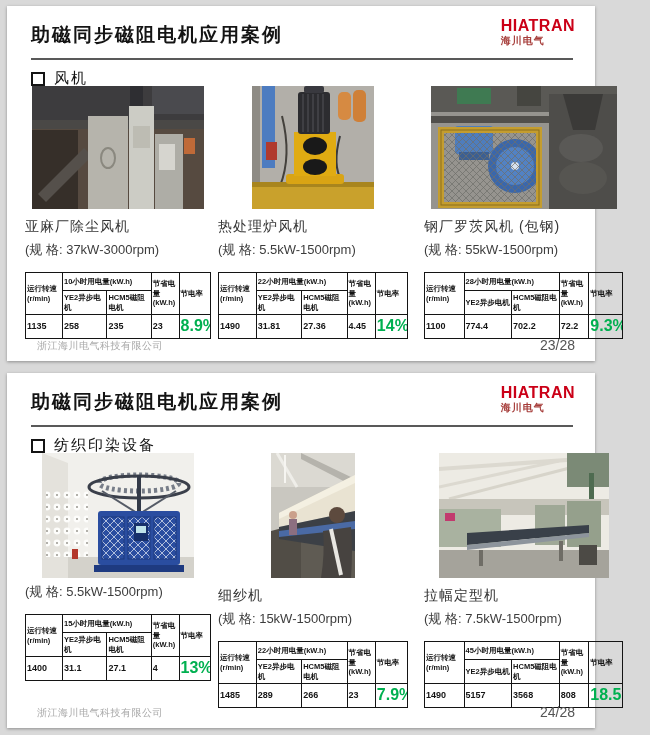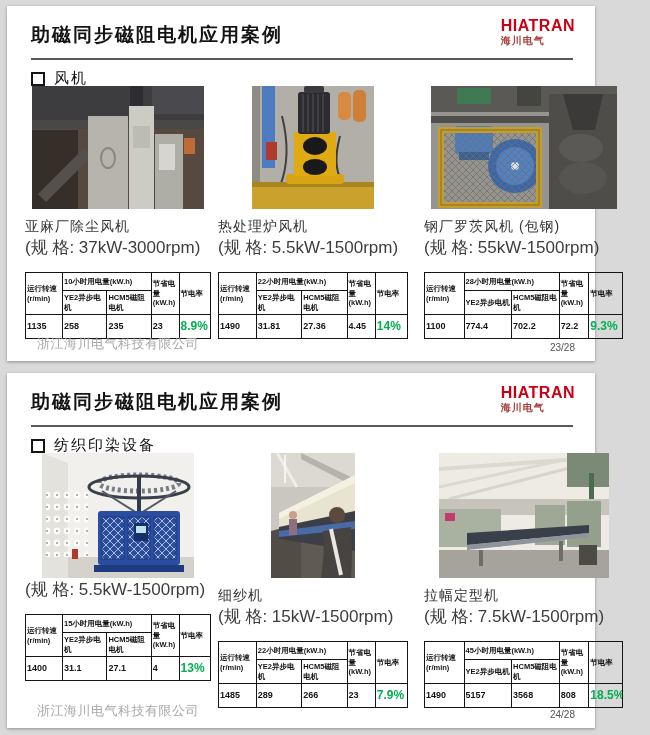--- a/index.html
+++ b/index.html
@@ -22,32 +22,32 @@
   .logo-en{display:block;color:#cb0017;font-weight:bold;font-size:16px;letter-spacing:.5px;font-style:normal}
   .logo-cn{display:block;color:#a63d3a;font-weight:bold;font-size:10px;margin-top:2px;letter-spacing:1px}
   .rule{position:absolute;left:24px;right:22px;top:52px;height:2px;background:#595959}
   .section{position:absolute;left:24px;top:63px;display:flex;align-items:center}
   .bullet{width:10px;height:10px;border:2px solid #141414;margin-right:9px;display:inline-block;flex:0 0 auto}
   .section-label{font-size:15px;font-weight:normal;color:#141414;letter-spacing:2px}
   .col{position:absolute;top:80px;text-align:left}
   .photo{margin:0 auto;overflow:hidden;background:#bbb}
   .photo svg{display:block;width:100%;height:100%}
   .caption{margin-top:9px;font-size:14px;color:#363636;letter-spacing:1px;white-space:nowrap}
-  .spec{font-size:17px;color:#3d3d3d;white-space:nowrap}
+  .spec{margin-top:5px;font-size:13px;color:#3d3d3d;white-space:nowrap}
   .spec-table{width:100%;border-collapse:collapse;table-layout:fixed;margin-top:13px}
   .spec-table th,.spec-table td{
     border:1px solid #141414;padding:1px;line-height:1.3;vertical-align:middle;
     font-size:7.5px;font-weight:bold;color:#141414;overflow:hidden;
   }
   .spec-table tr.hdr1 th{height:15px}
   .spec-table tr.hdr2 th{height:21px}
   .spec-table td{font-size:9px;height:21px}
-  .spec-table td.rate{color:#00B050;font-size:12px;font-weight:bold}
-  .footer-company{position:absolute;left:30px;bottom:8px;font-size:13px;color:#a8a8a8;letter-spacing:.5px}
-  .footer-page{position:absolute;right:20px;bottom:8px;font-size:10px;color:#555}
+  .spec-table td.rate{color:#00B050;font-size:16px;font-weight:bold}
+  .footer-company{position:absolute;left:30px;bottom:8px;font-size:10px;color:#a8a8a8;letter-spacing:.5px}
+  .footer-page{position:absolute;right:20px;bottom:8px;font-size:14px;color:#555}
 </style>
 </head>
 <body>
 
 <section class="slide slide-1">
   <h1 class="title">助磁同步磁阻电机应用案例</h1>
   <div class="logo">
     <span class="logo-en">HIATRAN</span>
     <span class="logo-cn">海川电气</span>
   </div>

